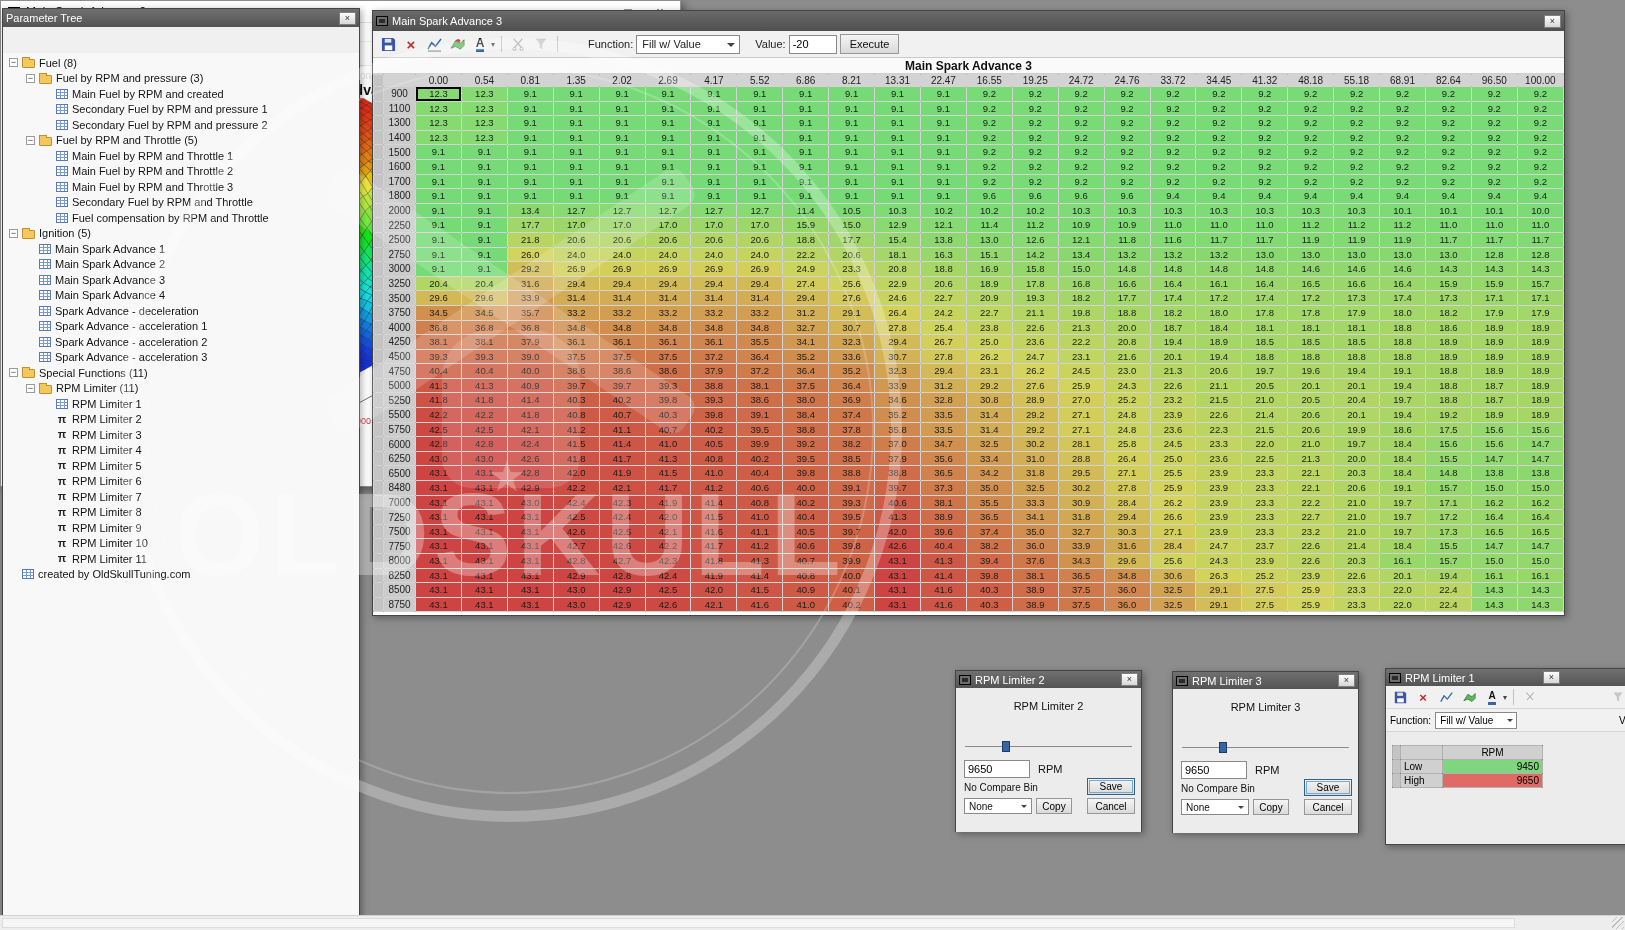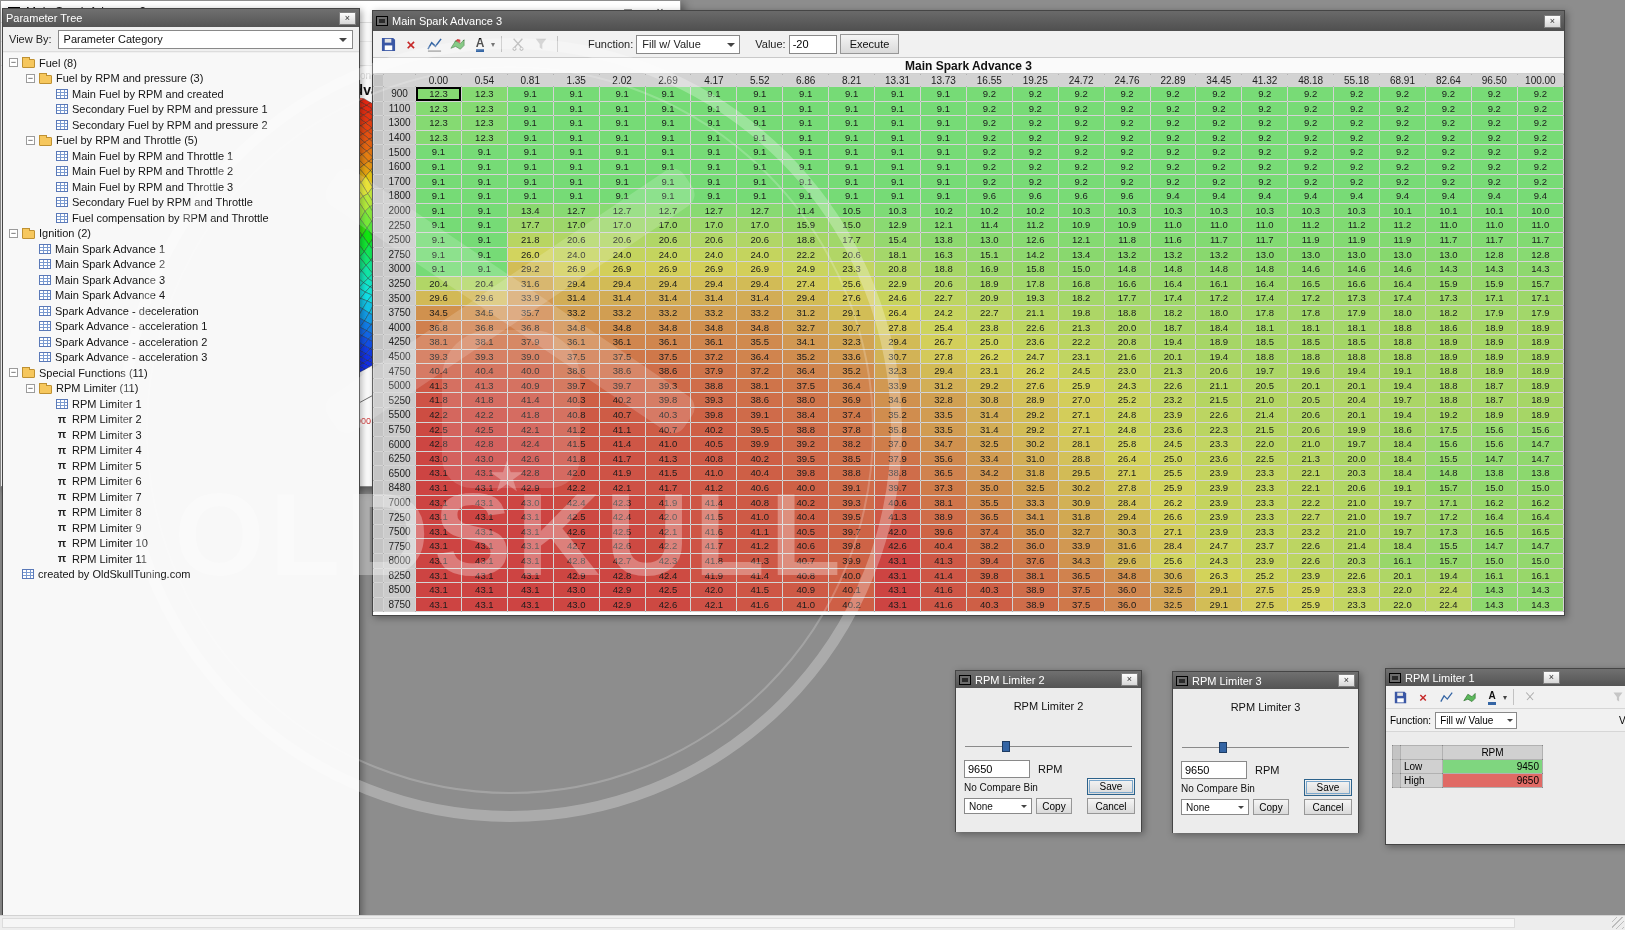--- a/index.html
+++ b/index.html
@@ -128,26 +128,20 @@
 </head>
 <body>
 
 <div id="desktop">
 
   <div class="win" id="param-tree">
     <div class="titlebar">
       <span class="t">Parameter Tree</span>
       <span class="closebox">×</span>
     </div>
-    <div class="viewby">
-      <span>View By:</span>
-      <div class="dd">
-        <span>Parameter Category</span>
-      </div>
-    </div>
     <div id="tree">
         <div class="tree-row" style="padding-left: 4px;">
           <span class="toggle">−</span>
           <span class="ic-folder"></span>
           <span>Fuel (8)</span>
         </div>
         <div class="tree-row" style="padding-left: 21px;">
           <span class="toggle">−</span>
           <span class="ic-folder"></span>
           <span>Fuel by RPM and pressure (3)</span>
@@ -193,21 +187,21 @@
           <span>Secondary Fuel by RPM and Throttle</span>
         </div>
         <div class="tree-row" style="padding-left: 38px;">
           <span class="tspacer"></span>
           <span class="ic-grid"></span>
           <span>Fuel compensation by RPM and Throttle</span>
         </div>
         <div class="tree-row" style="padding-left: 4px;">
           <span class="toggle">−</span>
           <span class="ic-folder"></span>
-          <span>Ignition (2)</span>
+          <span>Ignition (5)</span>
         </div>
         <div class="tree-row" style="padding-left: 21px;">
           <span class="tspacer"></span>
           <span class="ic-grid"></span>
           <span>Main Spark Advance 1</span>
         </div>
         <div class="tree-row" style="padding-left: 21px;">
           <span class="tspacer"></span>
           <span class="ic-grid"></span>
           <span>Main Spark Advance 2</span>
@@ -409,26 +403,26 @@
               <th>0.54</th>
               <th>0.81</th>
               <th>1.35</th>
               <th>2.02</th>
               <th>2.69</th>
               <th>4.17</th>
               <th>5.52</th>
               <th>6.86</th>
               <th>8.21</th>
               <th>13.31</th>
-              <th>13.73</th>
+              <th>22.47</th>
               <th>16.55</th>
               <th>19.25</th>
               <th>24.72</th>
               <th>24.76</th>
-              <th>22.89</th>
+              <th>33.72</th>
               <th>34.45</th>
               <th>41.32</th>
               <th>48.18</th>
               <th>55.18</th>
               <th>68.91</th>
               <th>82.64</th>
               <th>96.50</th>
               <th>100.00</th>
             </tr>
             <tr>

